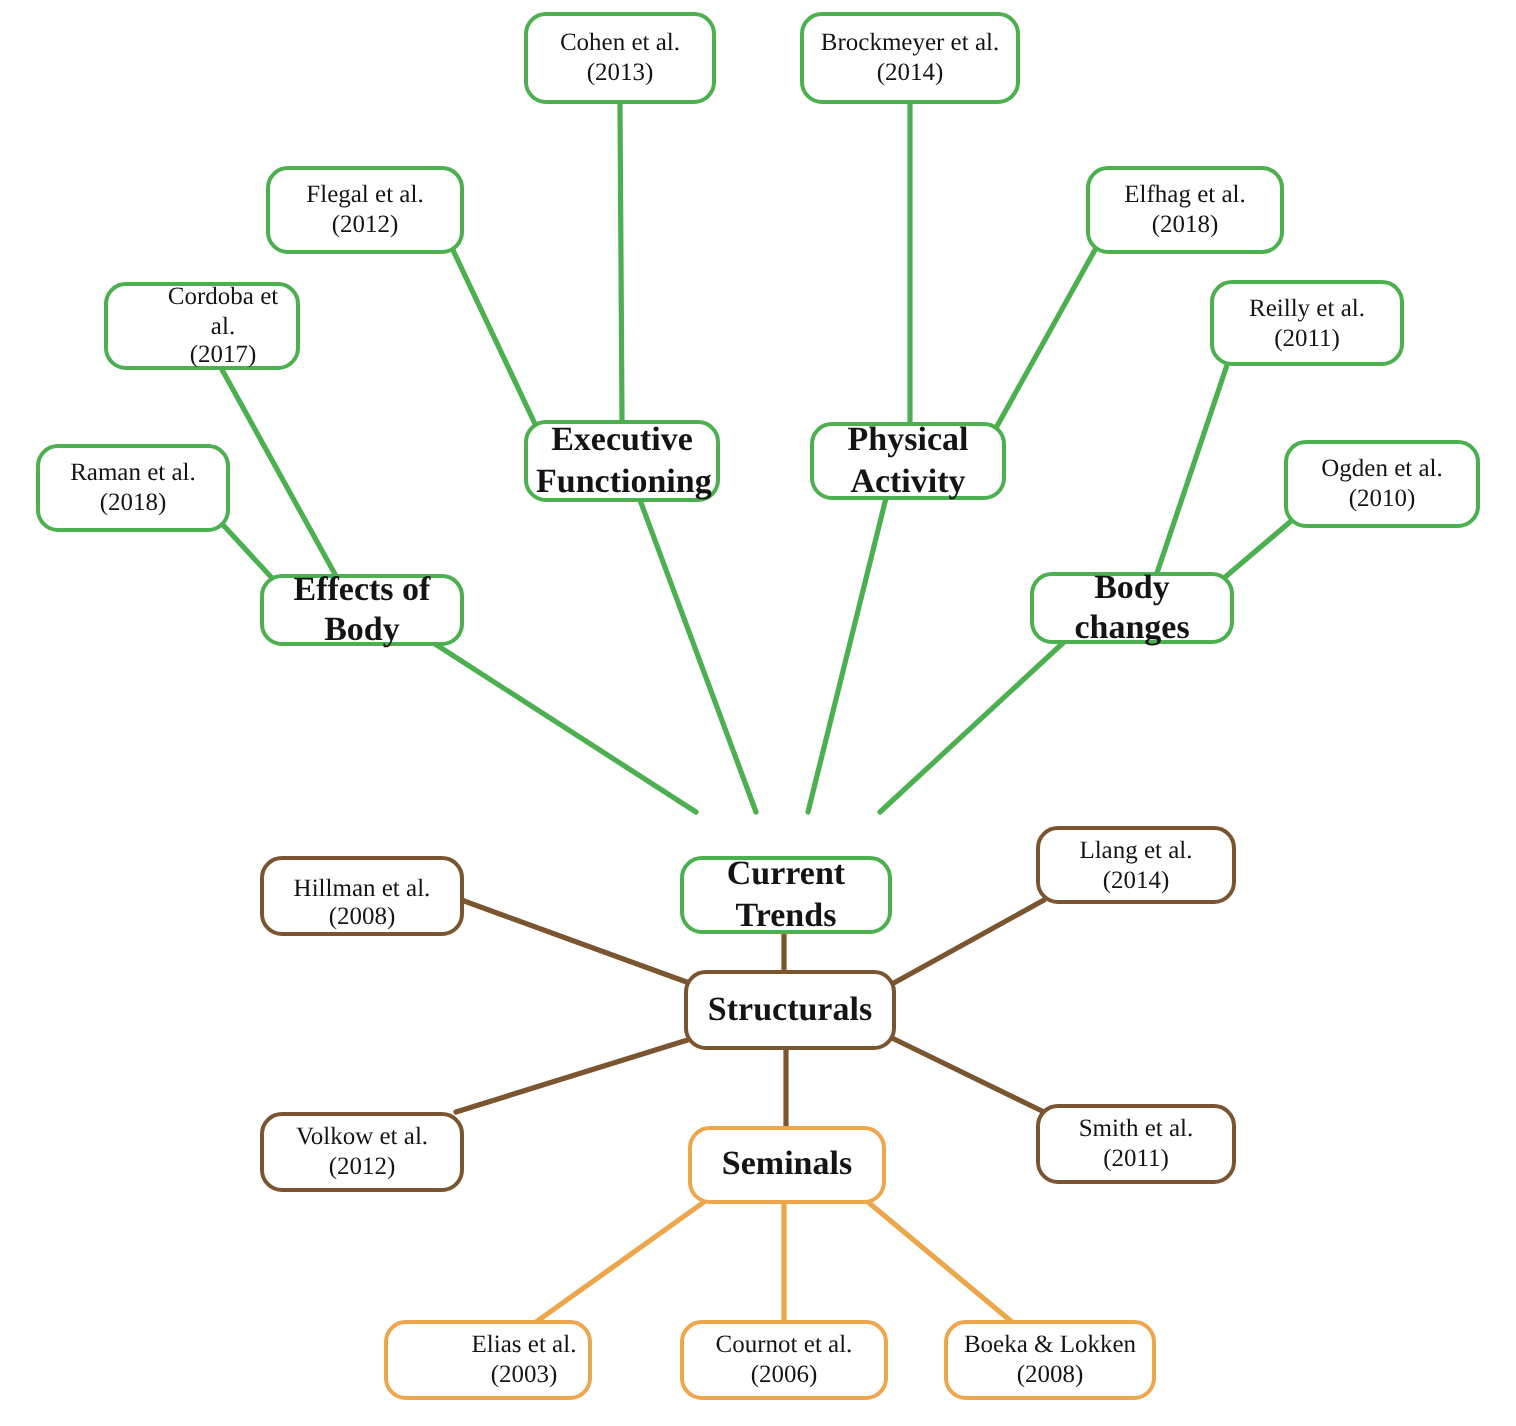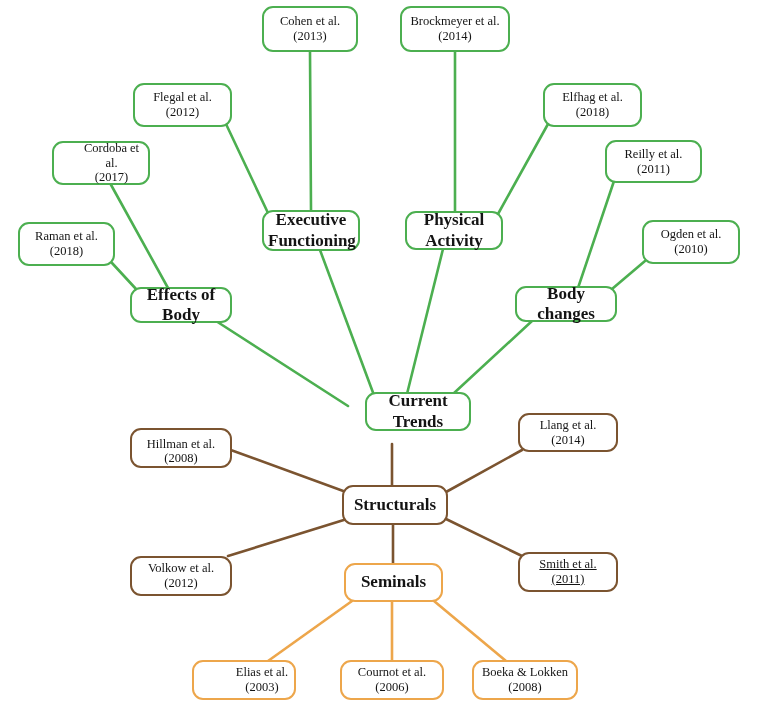--- a/index.html
+++ b/index.html
@@ -115,36 +115,36 @@
       </div>
       <div class="node leaf green" style="left: 642px; top: 220px; width: 98px; height: 44px;">
         <span class="label">Ogden et al.<br>(2010)</span>
       </div>
       <div class="node hub green" style="left: 130px; top: 287px; width: 102px; height: 36px;">
         <span class="label">Effects of Body</span>
       </div>
       <div class="node hub green" style="left: 515px; top: 286px; width: 102px; height: 36px;">
         <span class="label">Body changes</span>
       </div>
-      <div class="node hub green" style="left: 340px; top: 392px; width: 106px; height: 39px; margin-left: 25px;">
+      <div class="node hub green" style="left: 340px; top: 428px; width: 106px; height: 39px;">
         <span class="label">Current Trends</span>
       </div>
       <div class="node leaf brown" style="left: 130px; top: 428px; width: 102px; height: 40px; align-items: flex-end;">
         <span class="label">Hillman et al.<br>(2008)</span>
       </div>
       <div class="node leaf brown" style="left: 518px; top: 413px; width: 100px; height: 39px;">
         <span class="label">Llang et al.<br>(2014)</span>
       </div>
       <div class="node hub brown" style="left: 342px; top: 485px; width: 106px; height: 40px;">
         <span class="label">Structurals</span>
       </div>
       <div class="node leaf brown" style="left: 130px; top: 556px; width: 102px; height: 40px;">
         <span class="label">Volkow et al.<br>(2012)</span>
       </div>
-      <div class="node leaf brown" style="left: 518px; top: 552px; width: 100px; height: 40px; text-decoration: underline;">
+      <div class="node leaf brown" style="left: 518px; top: 552px; width: 100px; height: 40px;">
         <span class="label">Smith et al.<br>(2011)</span>
       </div>
       <div class="node hub orange" style="left: 344px; top: 563px; width: 99px; height: 39px;">
         <span class="label">Seminals</span>
       </div>
       <div class="node leaf orange" style="left: 192px; top: 660px; width: 104px; height: 40px; padding-left: 36px;">
         <span class="label">Elias et al. (2003)</span>
       </div>
       <div class="node leaf orange" style="left: 340px; top: 660px; width: 104px; height: 40px;">
         <span class="label">Cournot et al.<br>(2006)</span>

